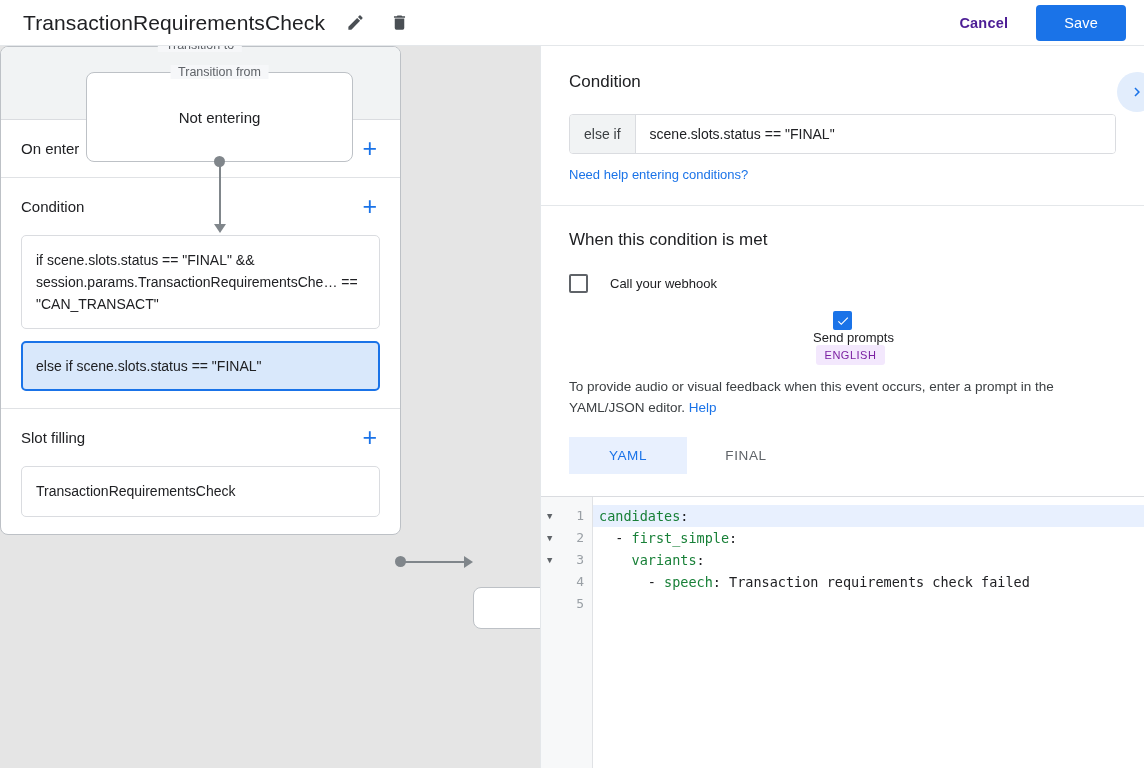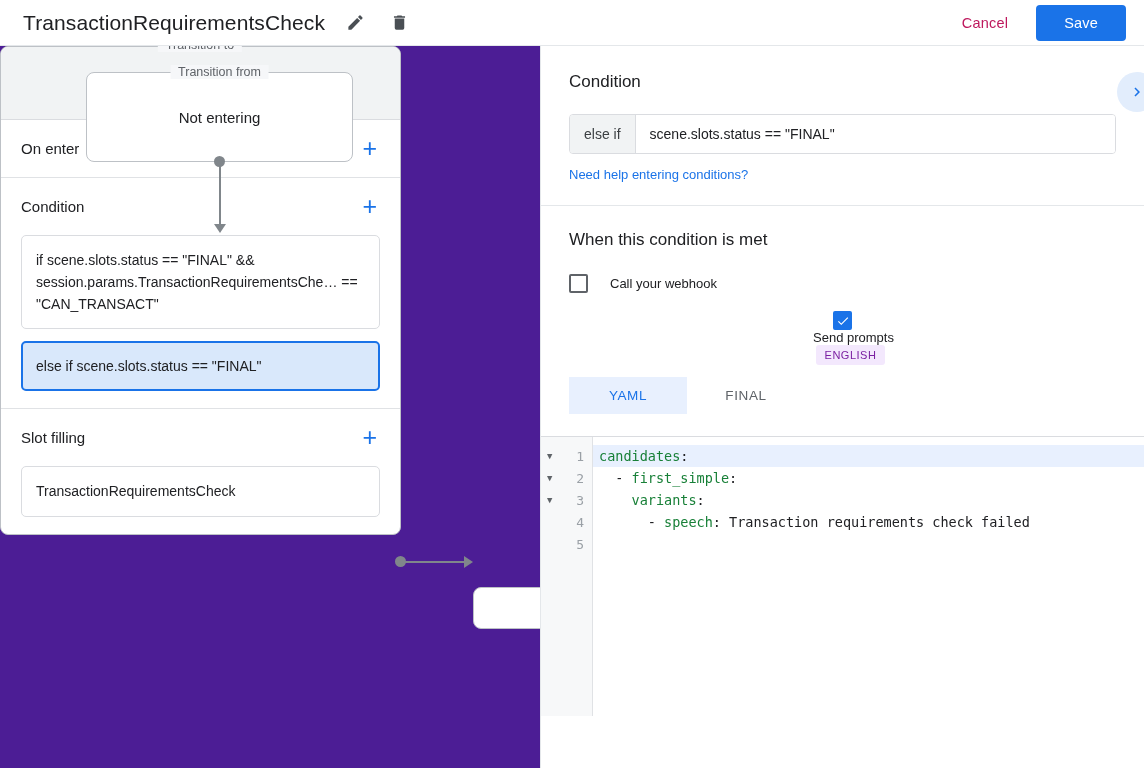--- a/index.html
+++ b/index.html
@@ -34,23 +34,23 @@
     border-radius: 50%;
   }
   .icon-btn.pencil { margin-left: 16px; }
   .icon-btn.trash  { margin-left: 16px; }
   .header-right {
     margin-left: auto;
     display: flex; align-items: center;
     padding-right: 18px;
   }
   .btn-cancel {
-    color: #be185d;
+    color: #4c1d95;
     font-size: 14.5px;
-    font-weight: 400;
+    font-weight: 700;
     padding: 8px 12px;
     cursor: pointer;
     background: none; border: none;
     font-family: inherit;
     letter-spacing: .2px;
   }
   .btn-save {
     margin-left: 16px;
     background: #1a73e8;
     color: #ffffff;
@@ -61,21 +61,21 @@
     cursor: pointer;
     font-family: inherit;
     letter-spacing: .2px;
   }
 
   
   .canvas {
     position: absolute;
     top: 46px; left: 0;
     width: 540px; height: 722px;
-    background: #4c1d95;
+    background: #e5e5e5;
     overflow: hidden;
   }
 
   
   .legend-card {
     position: absolute;
     border: 1px solid #bdc1c6;
     border-radius: 8px;
     background: #ffffff;
   }
@@ -477,20 +477,21 @@
     <div class="check-row" style="margin-bottom:12px;flex-direction:column;">
       <div class="checkbox checked">
         <svg width="14" height="14" viewBox="0 0 24 24" fill="#ffffff">
           <path d="M9 16.2L4.8 12l-1.4 1.4L9 19 21 7l-1.4-1.4L9 16.2z"></path>
         </svg>
       </div>
       <span class="check-label" style="font-weight:500;">Send prompts</span>
       <span class="badge">ENGLISH</span>
     </div>
 
+    <p class="desc-text"><span>To provide audio or visual feedback when this event occurs, enter a prompt in the YAML/JSON editor. </span><a>Help</a></p>
 
     <div class="tabs">
       <div class="tab active">YAML</div>
       <div class="tab">FINAL</div>
     </div>
   </div>
 
   <div class="editor">
     <div class="gutter">
       <div class="gutter-row">

